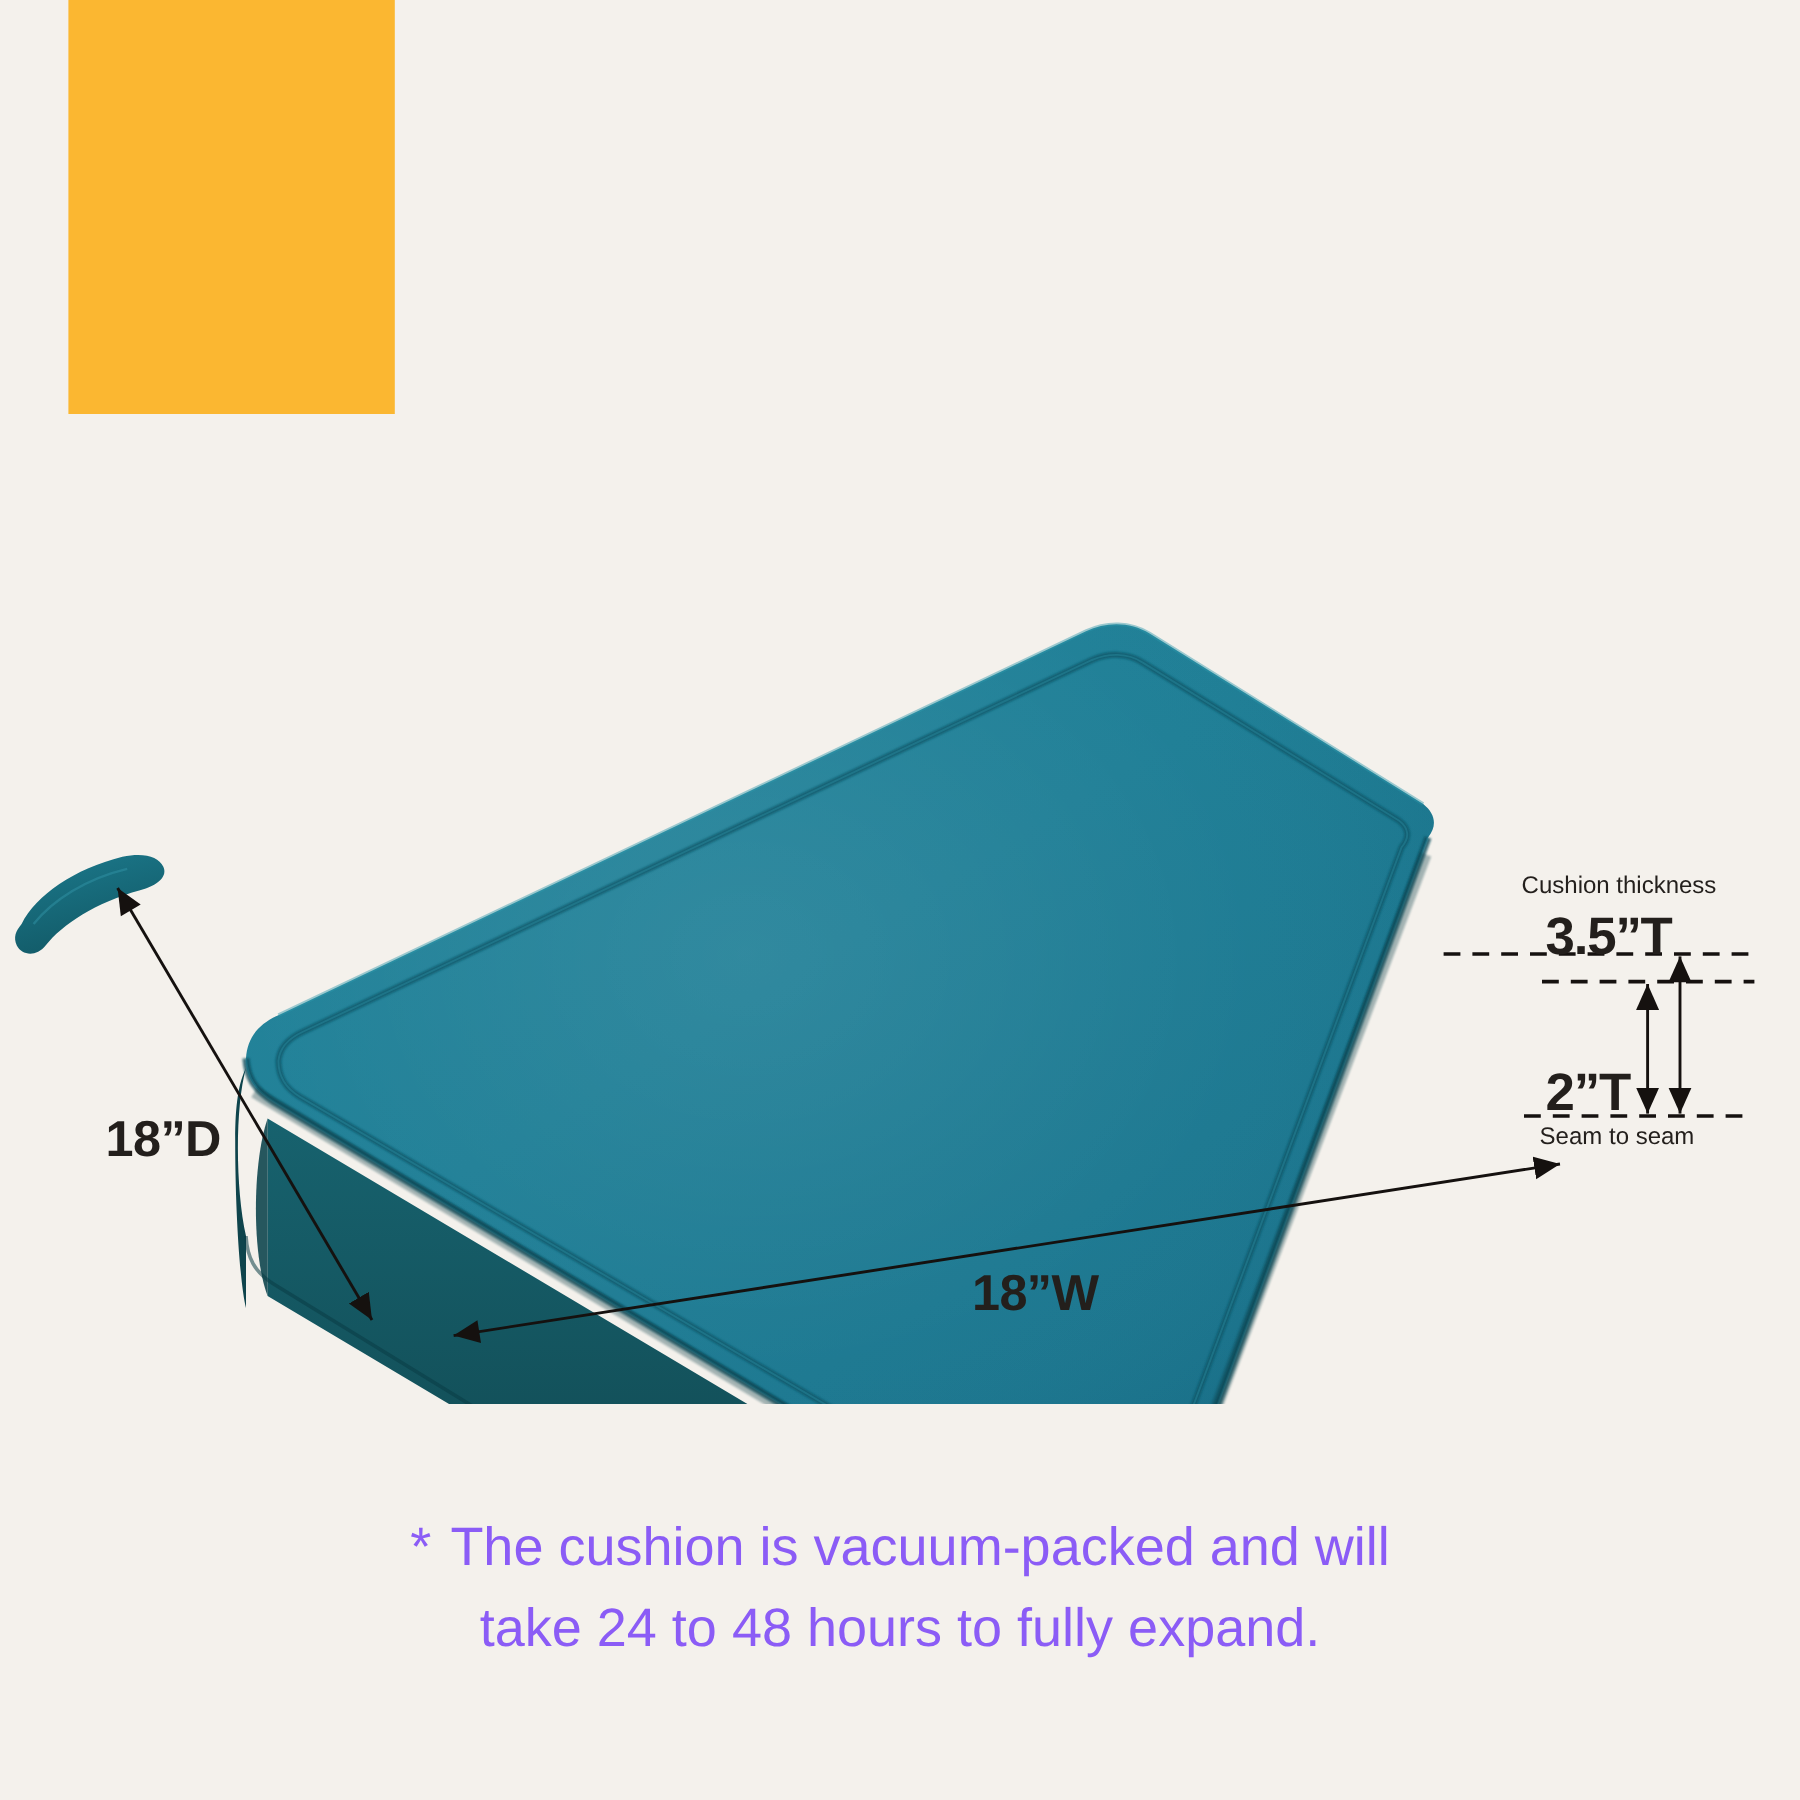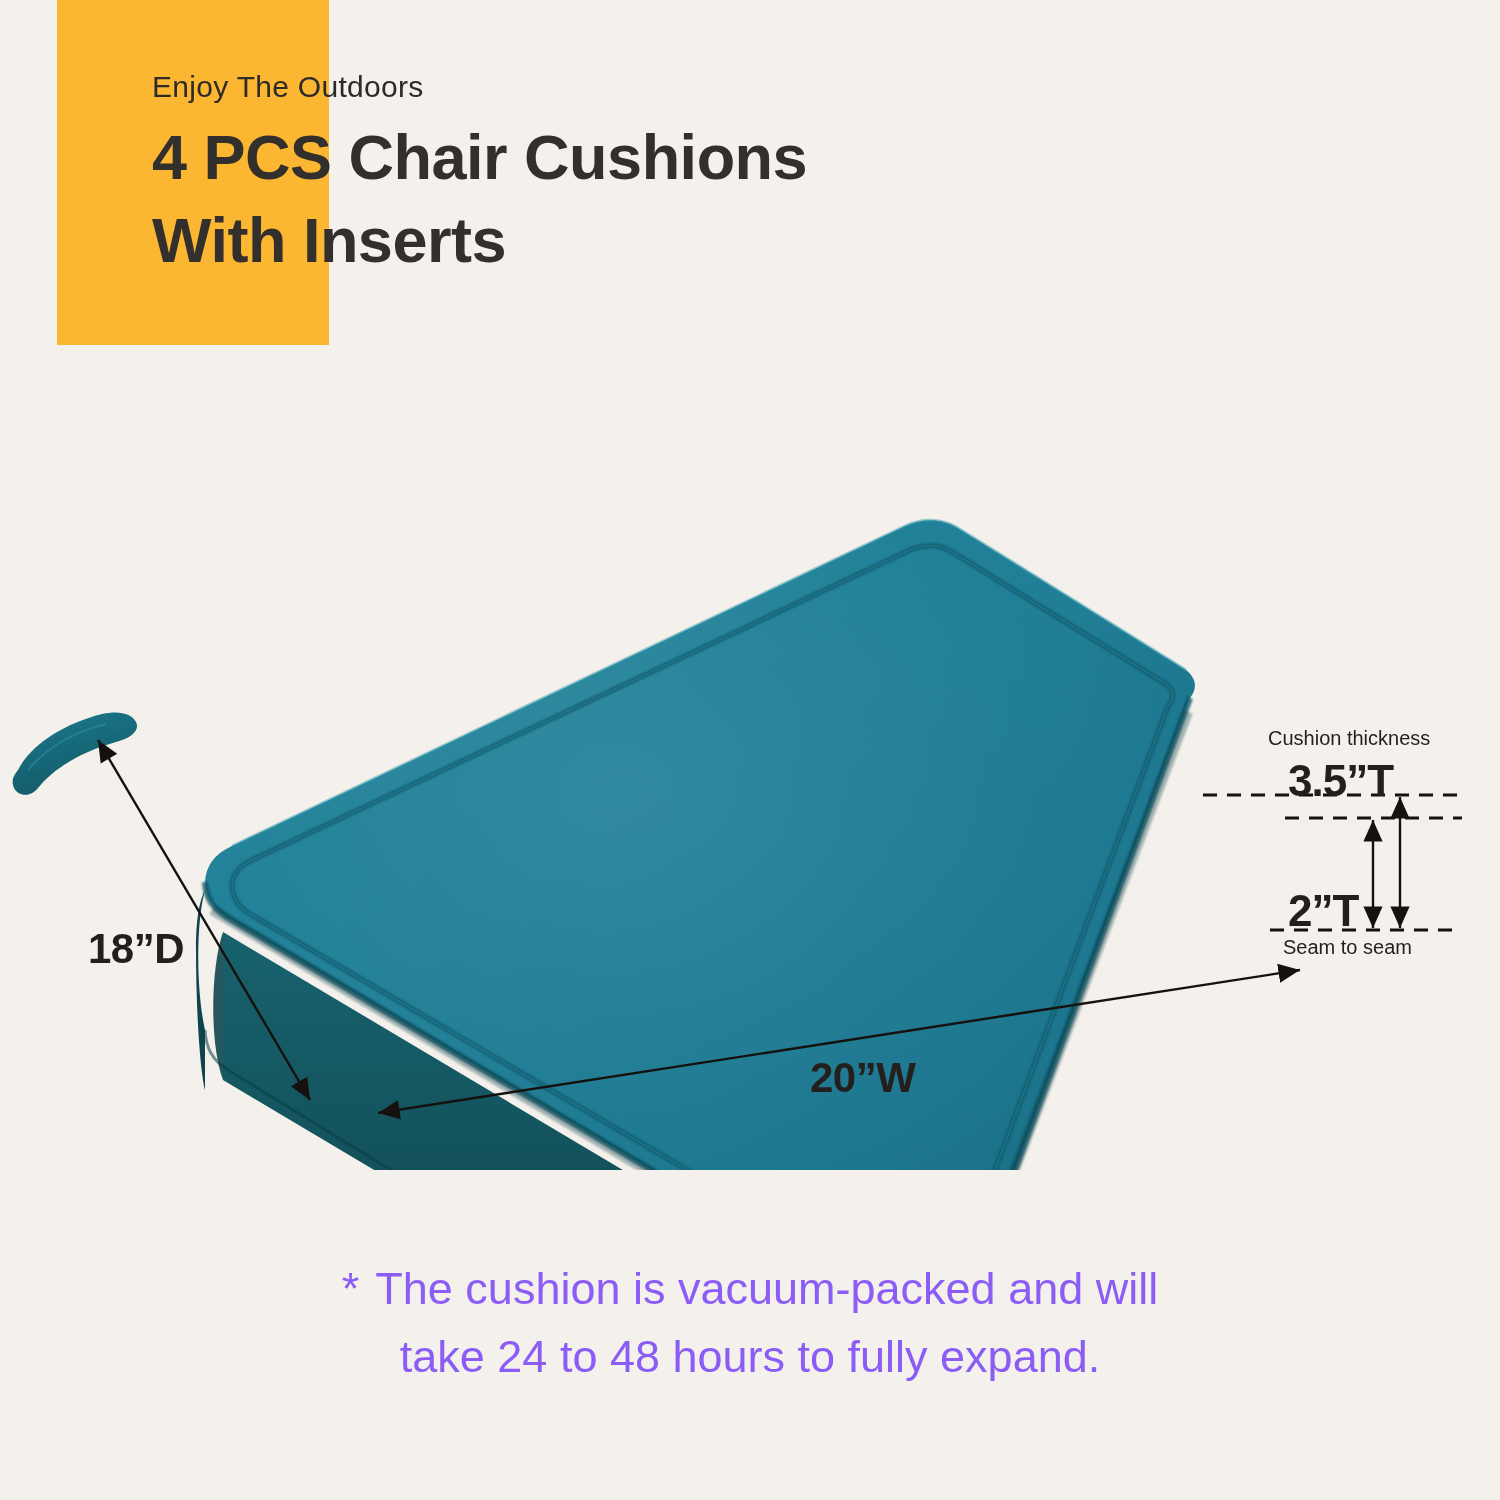--- a/index.html
+++ b/index.html
@@ -127,27 +127,20 @@
   #footnote .fn-line { display: block; }
   #footnote .fn-star { margin-right: 16px; }
 </style>
 </head>
 <body>
 
 <div id="page">
 
   <div id="yellow-block"></div>
 
-  <div id="header-text">
-    <div id="eyebrow">Enjoy The Outdoors</div>
-    <div id="headline">
-      <span class="hl-line">4 PCS Chair Cushions</span>
-      <span class="hl-line">With Inserts</span>
-    </div>
-  </div>
 
   <div id="stage">
     <svg width="1500" height="700" viewBox="0 0 1500 700" xmlns="http://www.w3.org/2000/svg">
       <defs>
 
         <linearGradient id="gTop" x1="0" y1="0" x2="0.75" y2="1">
           <stop offset="0%" stop-color="#1e8299"></stop>
           <stop offset="45%" stop-color="#1a7c94"></stop>
           <stop offset="100%" stop-color="#16708a"></stop>
         </linearGradient>
@@ -288,21 +281,21 @@
         <line x1="1270" y1="460" x2="1462" y2="460" stroke-dasharray="14 10" stroke-width="3"></line>
 
         <line x1="1400" y1="327" x2="1400" y2="458" marker-start="url(#arrTail)" marker-end="url(#arrHead)"></line>
 
         <line x1="1373" y1="350" x2="1373" y2="458" marker-start="url(#arrTail)" marker-end="url(#arrHead)"></line>
       </g>
     </svg>
   </div>
 
   <div class="dim-label" id="label-depth">18”D</div>
-  <div class="dim-label" id="label-width">20”W</div>
+  <div class="dim-label" id="label-width">18”W</div>
   <div class="dim-label" id="label-thick-top">3.5”T</div>
   <div class="dim-label" id="label-thick-bottom">2”T</div>
   <div class="dim-caption" id="caption-thickness">Cushion thickness</div>
   <div class="dim-caption" id="caption-seam">Seam to seam</div>
 
   <div id="footnote">
     <span class="fn-line"><span class="fn-star">*</span><span>The cushion is vacuum-packed and will</span></span>
     <span class="fn-line">take 24 to 48 hours to fully expand.</span>
   </div>
 

